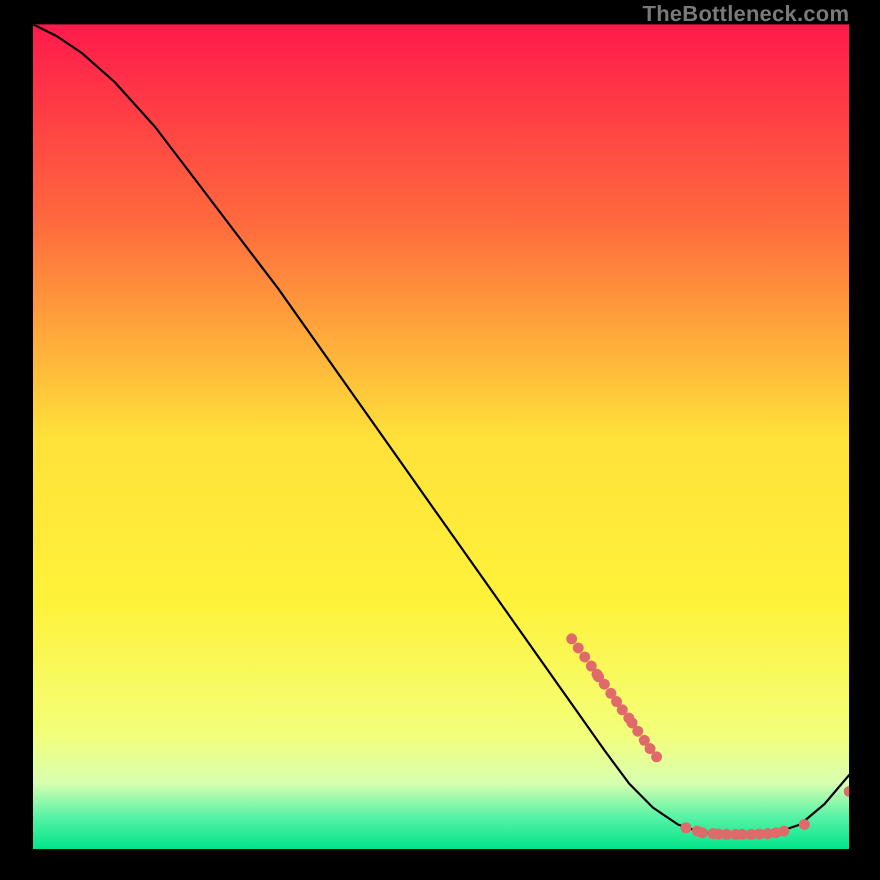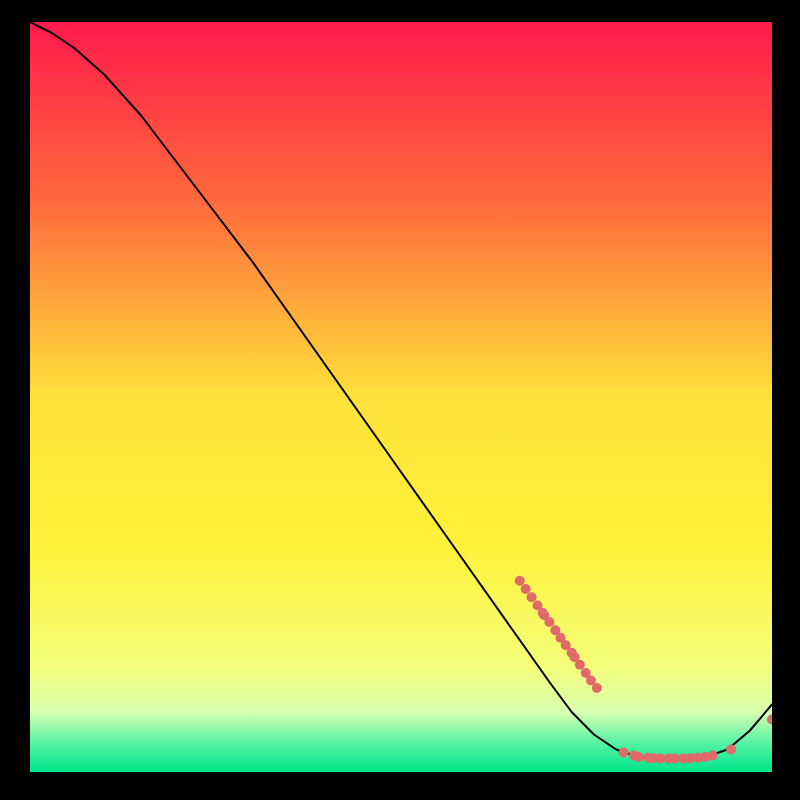--- a/index.html
+++ b/index.html
@@ -33,20 +33,21 @@
     font-weight: 600;
     letter-spacing: 0.2px;
     user-select: none;
   }
   svg { display: block; }
 </style>
 </head>
 <body>
 
 <div class="stage">
+  <div class="watermark">TheBottleneck.com</div>
   <div class="plot">
     <svg id="chart-svg" viewBox="0 0 742 750" width="742" height="750">
       <defs>
         <linearGradient id="bg-grad" x1="0" y1="0" x2="0" y2="1">
           <stop id="g0" offset="0%" stop-color="#ff1a4b"></stop>
           <stop id="g1" offset="24%" stop-color="#ff6a3d"></stop>
           <stop id="g2" offset="50%" stop-color="#ffe13a"></stop>
           <stop id="g3" offset="70%" stop-color="#fff23a"></stop>
           <stop id="g4" offset="86%" stop-color="#f3ff7a"></stop>
           <stop id="g5" offset="92%" stop-color="#d8ffb0"></stop>

